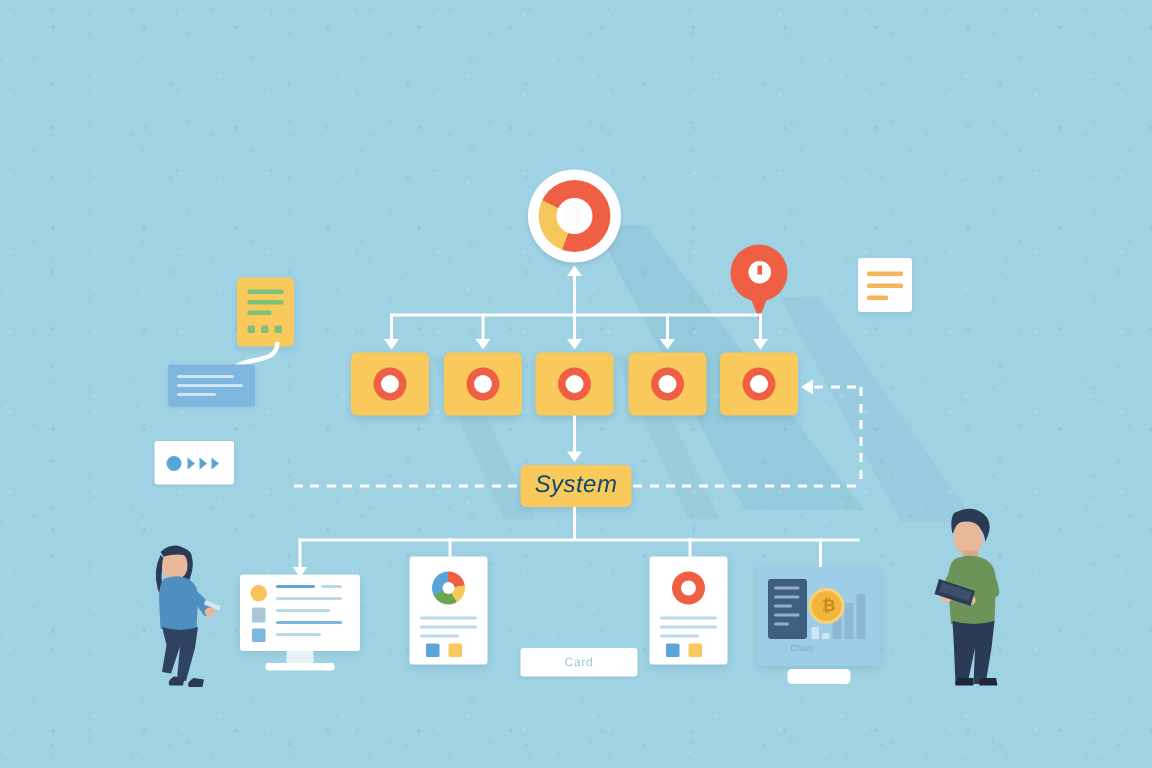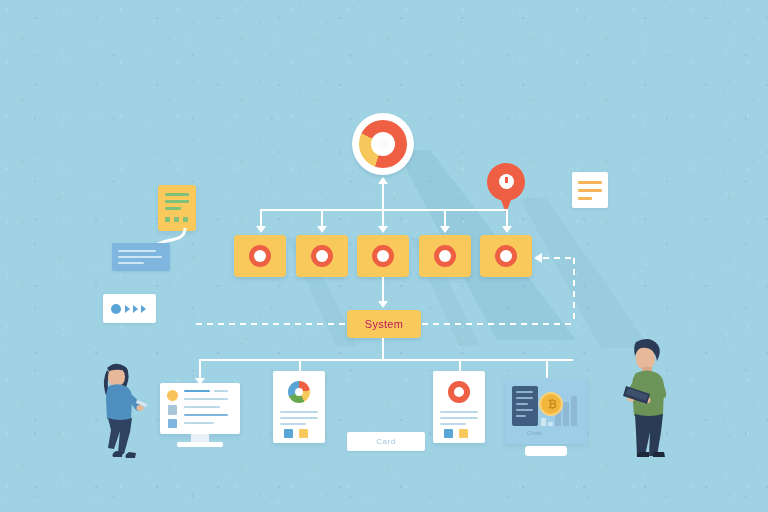--- a/index.html
+++ b/index.html
@@ -56,21 +56,21 @@
   .wl{position:absolute;background:#ffffff;}
   .arrow-d{position:absolute;width:0;height:0;border-left:5px solid transparent;border-right:5px solid transparent;border-top:7px solid #ffffff;}
   .arrow-u{position:absolute;width:0;height:0;border-left:5px solid transparent;border-right:5px solid transparent;border-bottom:7px solid #ffffff;}
   .arrow-l{position:absolute;width:0;height:0;border-top:5px solid transparent;border-bottom:5px solid transparent;border-right:8px solid #ffffff;}
   .dl-h{position:absolute;height:2px;background:repeating-linear-gradient(90deg,#fff 0 6px,transparent 6px 11px);}
   .dl-v{position:absolute;width:2px;background:repeating-linear-gradient(180deg,#fff 0 6px,transparent 6px 11px);}
 
   
   .sysbox{position:absolute;left:347px;top:310px;width:74px;height:28px;border-radius:4px;background:#f9c95c;
           box-shadow:0 2px 4px rgba(60,110,140,.18);display:flex;align-items:center;justify-content:center;}
-  .sysbox span{color:#be185d;font-size:11px;letter-spacing:.3px;}
+  .sysbox span{color:#0c4a6e;font-size:16px;letter-spacing:.3px;font-style:italic;}
 
   
   .ycard{position:absolute;left:158px;top:185px;width:38px;height:46px;border-radius:3px;background:#f9c95c;
          box-shadow:0 2px 4px rgba(60,110,140,.16);}
   .ycard .ln{position:absolute;left:7px;height:3px;border-radius:1px;background:#7fc07a;}
   .ycard .sq{position:absolute;width:5px;height:5px;background:#7fc07a;border-radius:1px;}
 
   .bcard{position:absolute;left:112px;top:243px;width:58px;height:28px;border-radius:2px;background:#7fb6e0;
          box-shadow:0 1px 3px rgba(60,110,140,.14);}
   .bcard .ln{position:absolute;left:6px;height:2px;border-radius:1px;background:#cfe6f5;}

